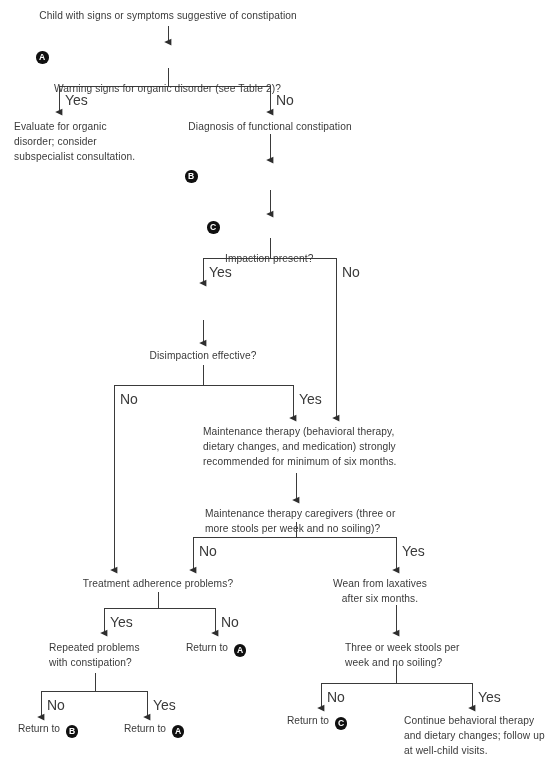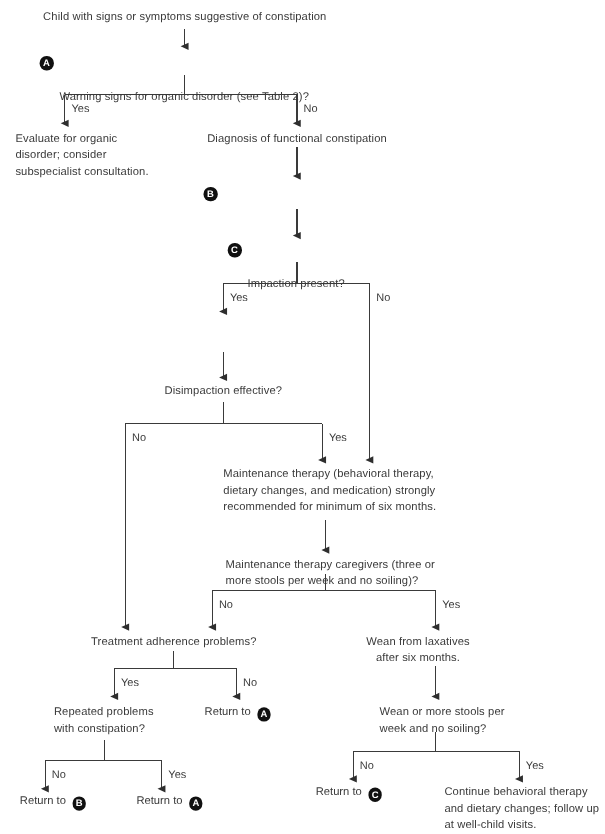--- a/index.html
+++ b/index.html
@@ -33,21 +33,21 @@
     font-size: 10.2px;
     line-height: 15px;
     color: #3a3a3a;
     white-space: pre-line;
     letter-spacing: 0.01em;
   }
   .node.center { text-align: center; transform: translateX(-50%); }
   .node.left   { text-align: left; }
   .edge-label {
     position: absolute;
-    font-size: 10px;
+    font-size: 14px;
     line-height: 12px;
     color: #3a3a3a;
   }
   .marker {
     display: inline-block;
     width: 12.5px;
     height: 12.5px;
     border-radius: 50%;
     background: #101010;
     color: #ffffff;
@@ -166,21 +166,21 @@
 more stools per week and no soiling)?</div>
 
   <div class="node center" style="left:158px; top:576px; width:200px;">Treatment adherence problems?</div>
 
   <div class="node center" style="left:380px; top:576px; width:160px;">Wean from laxatives
 after six months.</div>
 
   <div class="node left" style="left:49px; top:640px; width:160px;">Repeated problems
 with constipation?</div>
 
-  <div class="node left" style="left:345px; top:640px; width:160px;">Wean or more stools per
+  <div class="node left" style="left:345px; top:640px; width:160px;">Three or week stools per
 week and no soiling?</div>
 
   <div class="ret" style="left:186px; top:640px;">
     <span>Return to </span><span class="marker">A</span>
   </div>
 
   <div class="ret" style="left:18px; top:721px;">
     <span>Return to </span><span class="marker">B</span>
   </div>
 

